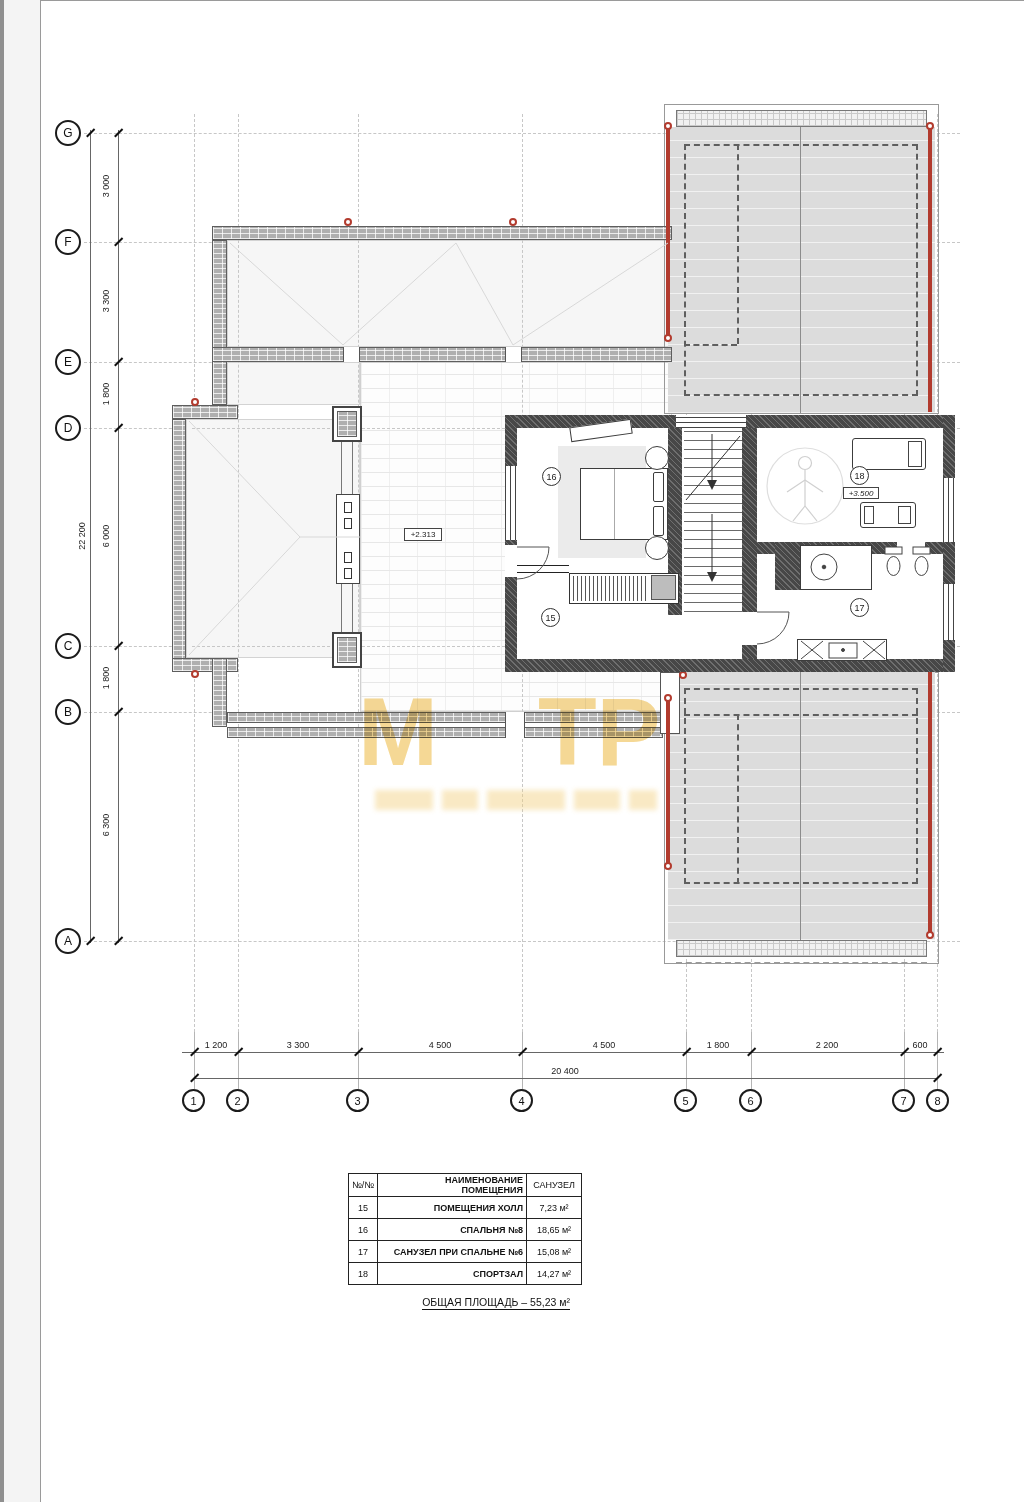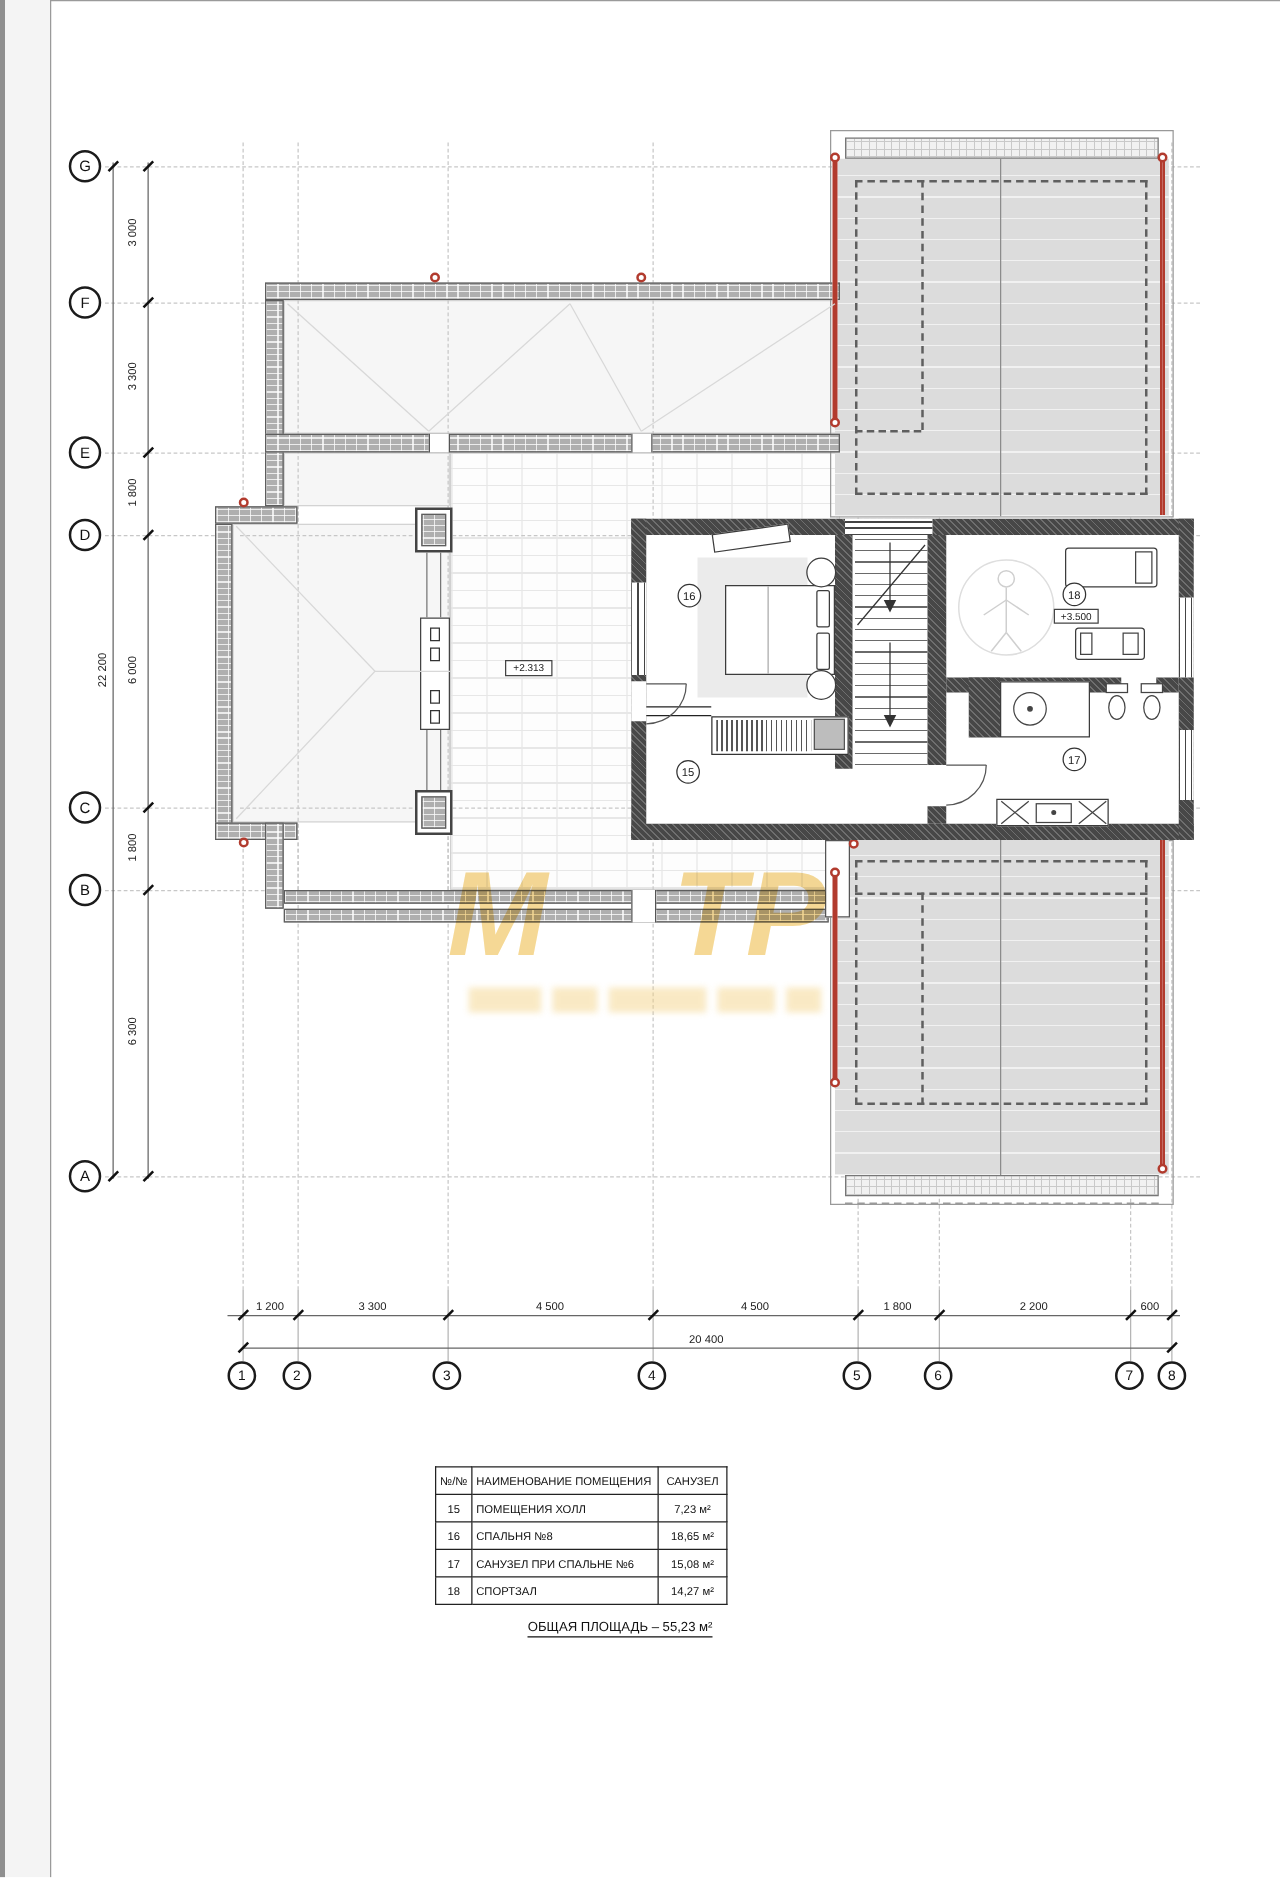--- a/index.html
+++ b/index.html
@@ -29,23 +29,23 @@
   .lvl{border:1px solid #444;background:#fff;font-size:8px;display:flex;align-items:center;justify-content:center;white-space:nowrap;color:#222;}
   .winV{background-color:#fff;background-image:repeating-linear-gradient(90deg,#444 0 1px,transparent 1px 5px);}
   .winH{background-color:#fff;background-image:repeating-linear-gradient(0deg,#444 0 1px,transparent 1px 5px);}
   .thinwall{background:#fff;border-top:1.5px solid #222;border-bottom:1.5px solid #222;}
   .hangers{background-image:repeating-linear-gradient(90deg,#555 0 1px,transparent 1px 4px);}
   .treads{background-image:repeating-linear-gradient(0deg,#6a6a6a 0 1px,transparent 1px 9px);}
   .furn{background:#fff;border:1.3px solid #3c3c3c;}
   .legend{border-collapse:collapse;font-size:9px;color:#111;}
   .legend th,.legend td{border:1.4px solid #222;padding:1px 3px;height:19px;font-weight:normal;}
   .legend .c1{width:22px;text-align:center;}
-  .legend .c2{width:142px;text-align:left;}
+  .legend .c2{width:142px;text-align:right;font-weight:bold;}
   .legend .c3{width:48px;text-align:center;}
-  .wm{font-weight:bold;font-size:96px;line-height:1;color:#f3d07e;opacity:.82;mix-blend-mode:multiply;white-space:nowrap;font-style:italic;}
+  .wm{font-weight:bold;font-size:96px;line-height:1;color:#f3d07e;opacity:.82;mix-blend-mode:multiply;white-space:nowrap;}
   .wmblur{background:#f3d07e;opacity:.45;filter:blur(2.5px);height:20px;display:inline-block;}
 </style>
 </head>
 <body>
 
 <div class="sheet">
 
   <div class="a" style="left:0;top:0;width:4px;height:1502px;background:#8f8f8f;"></div>
   <div class="a" style="left:4px;top:0;width:36px;height:1502px;background:#f4f4f4;"></div>
   <div class="a" style="left:40px;top:0;width:1px;height:1502px;background:#9a9a9a;"></div>
@@ -249,21 +249,21 @@
     </div>
   <div class="a roomnum" style="left:850px;top:466px;z-index:6;">
       <span>18</span>
     </div>
   <div class="a roomnum" style="left:850px;top:598px;z-index:6;">
       <span>17</span>
     </div>
   <div class="a lvl" style="left:404px;top:528px;width:38px;height:13px;z-index:6;">
       <span>+2.313</span>
     </div>
-  <div class="a lvl" style="left:843px;top:487px;width:36px;height:12px;z-index:6;">
+  <div class="a lvl" style="left:843px;top:487px;width:36px;height:12px;z-index:6;font-style:italic;">
       <span>+3.500</span>
     </div>
 
   <div class="a wm" style="left:358px;top:684px;z-index:7;">
     <span>М</span><span style="margin-left:100px;">ТР</span>
   </div>
   <div class="a" style="left:375px;top:790px;z-index:7;display:flex;gap:9px;">
     <span class="wmblur" style="width:58px;"></span>
     <span class="wmblur" style="width:36px;"></span>
     <span class="wmblur" style="width:78px;"></span>

